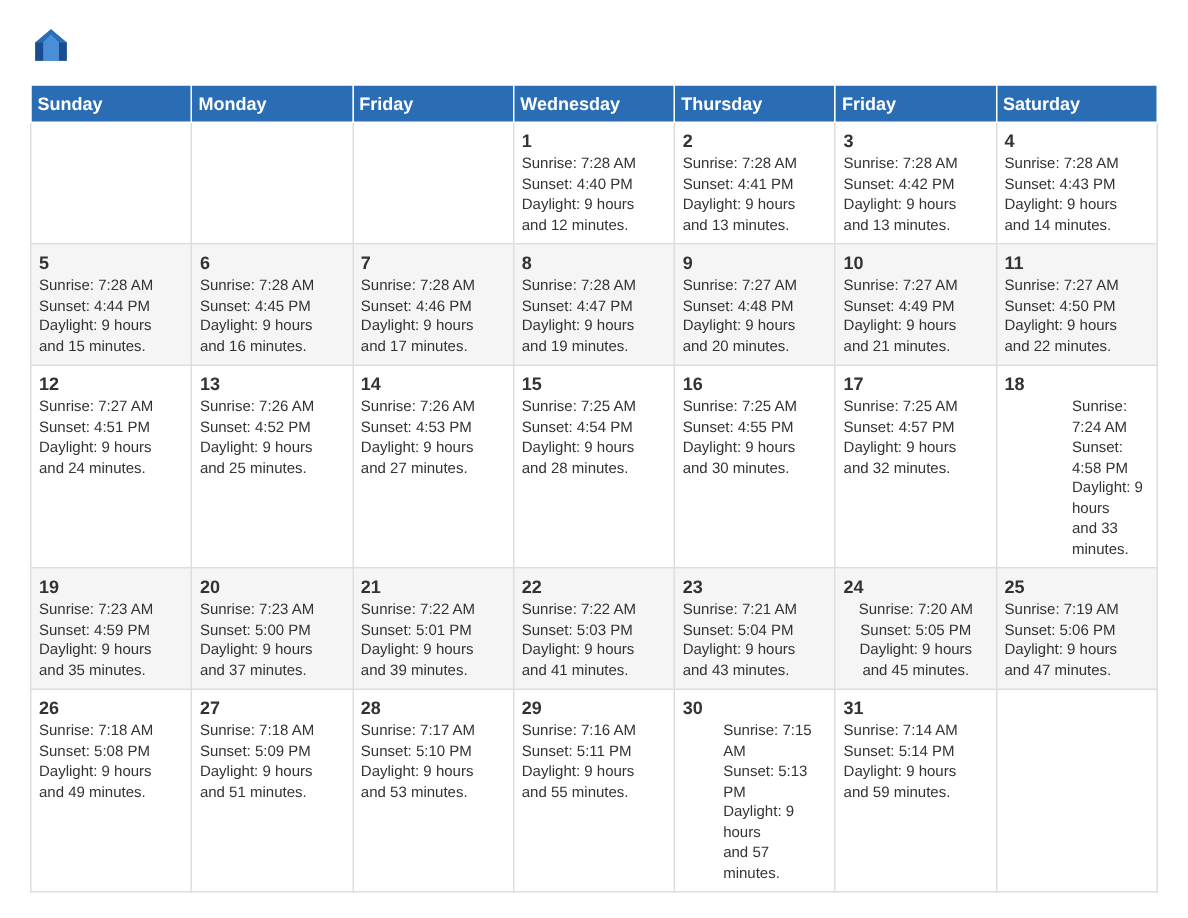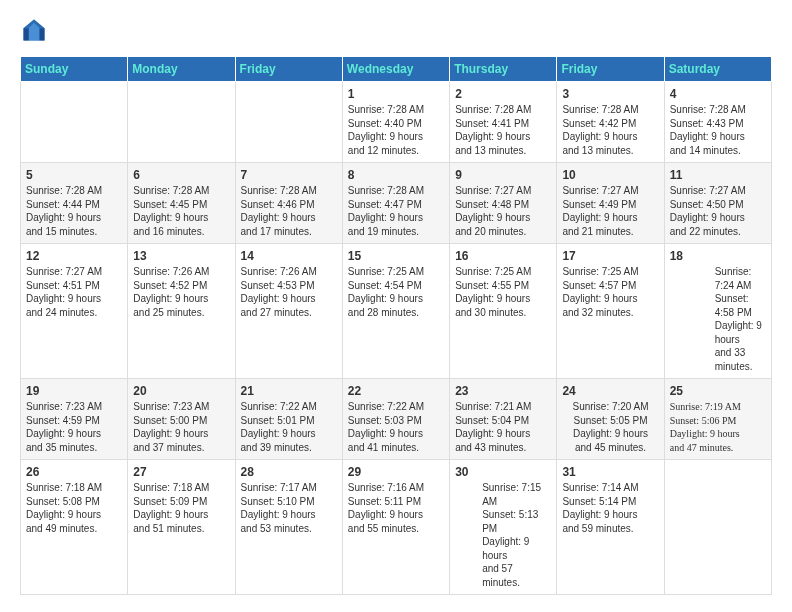--- a/index.html
+++ b/index.html
@@ -60,21 +60,21 @@
       color: #444;
       margin-top: 2px;
     }
     table {
       width: 100%;
       border-collapse: collapse;
       table-layout: fixed;
     }
     thead tr th {
       background: #2a6db5;
-      color: #5eead4;
+      color: #ffffff;
       font-size: 12px;
       font-weight: bold;
       padding: 5px 4px;
       text-align: left;
       border: 1px solid #fff;
     }
     tbody tr td {
       vertical-align: top;
       padding: 5px 5px 5px 5px;
       font-size: 10.5px;
@@ -311,21 +311,21 @@
           </td>
           <td>
             <span class="day-num">24</span>
             <div class="day-info" style="white-space: pre-line; text-align: center;">Sunrise: 7:20 AM
 Sunset: 5:05 PM
 Daylight: 9 hours
 and 45 minutes.</div>
           </td>
           <td>
             <span class="day-num">25</span>
-            <div class="day-info" style="white-space: pre-line; font-family: Liberation Serif, serif;">Sunrise: 7:19 AM
+            <div class="day-info" style="white-space: pre-line;">Sunrise: 7:19 AM
 Sunset: 5:06 PM
 Daylight: 9 hours
 and 47 minutes.</div>
           </td>
         </tr>
         <tr>
           <td>
             <span class="day-num">26</span>
             <div class="day-info" style="white-space: pre-line;">Sunrise: 7:18 AM
 Sunset: 5:08 PM

